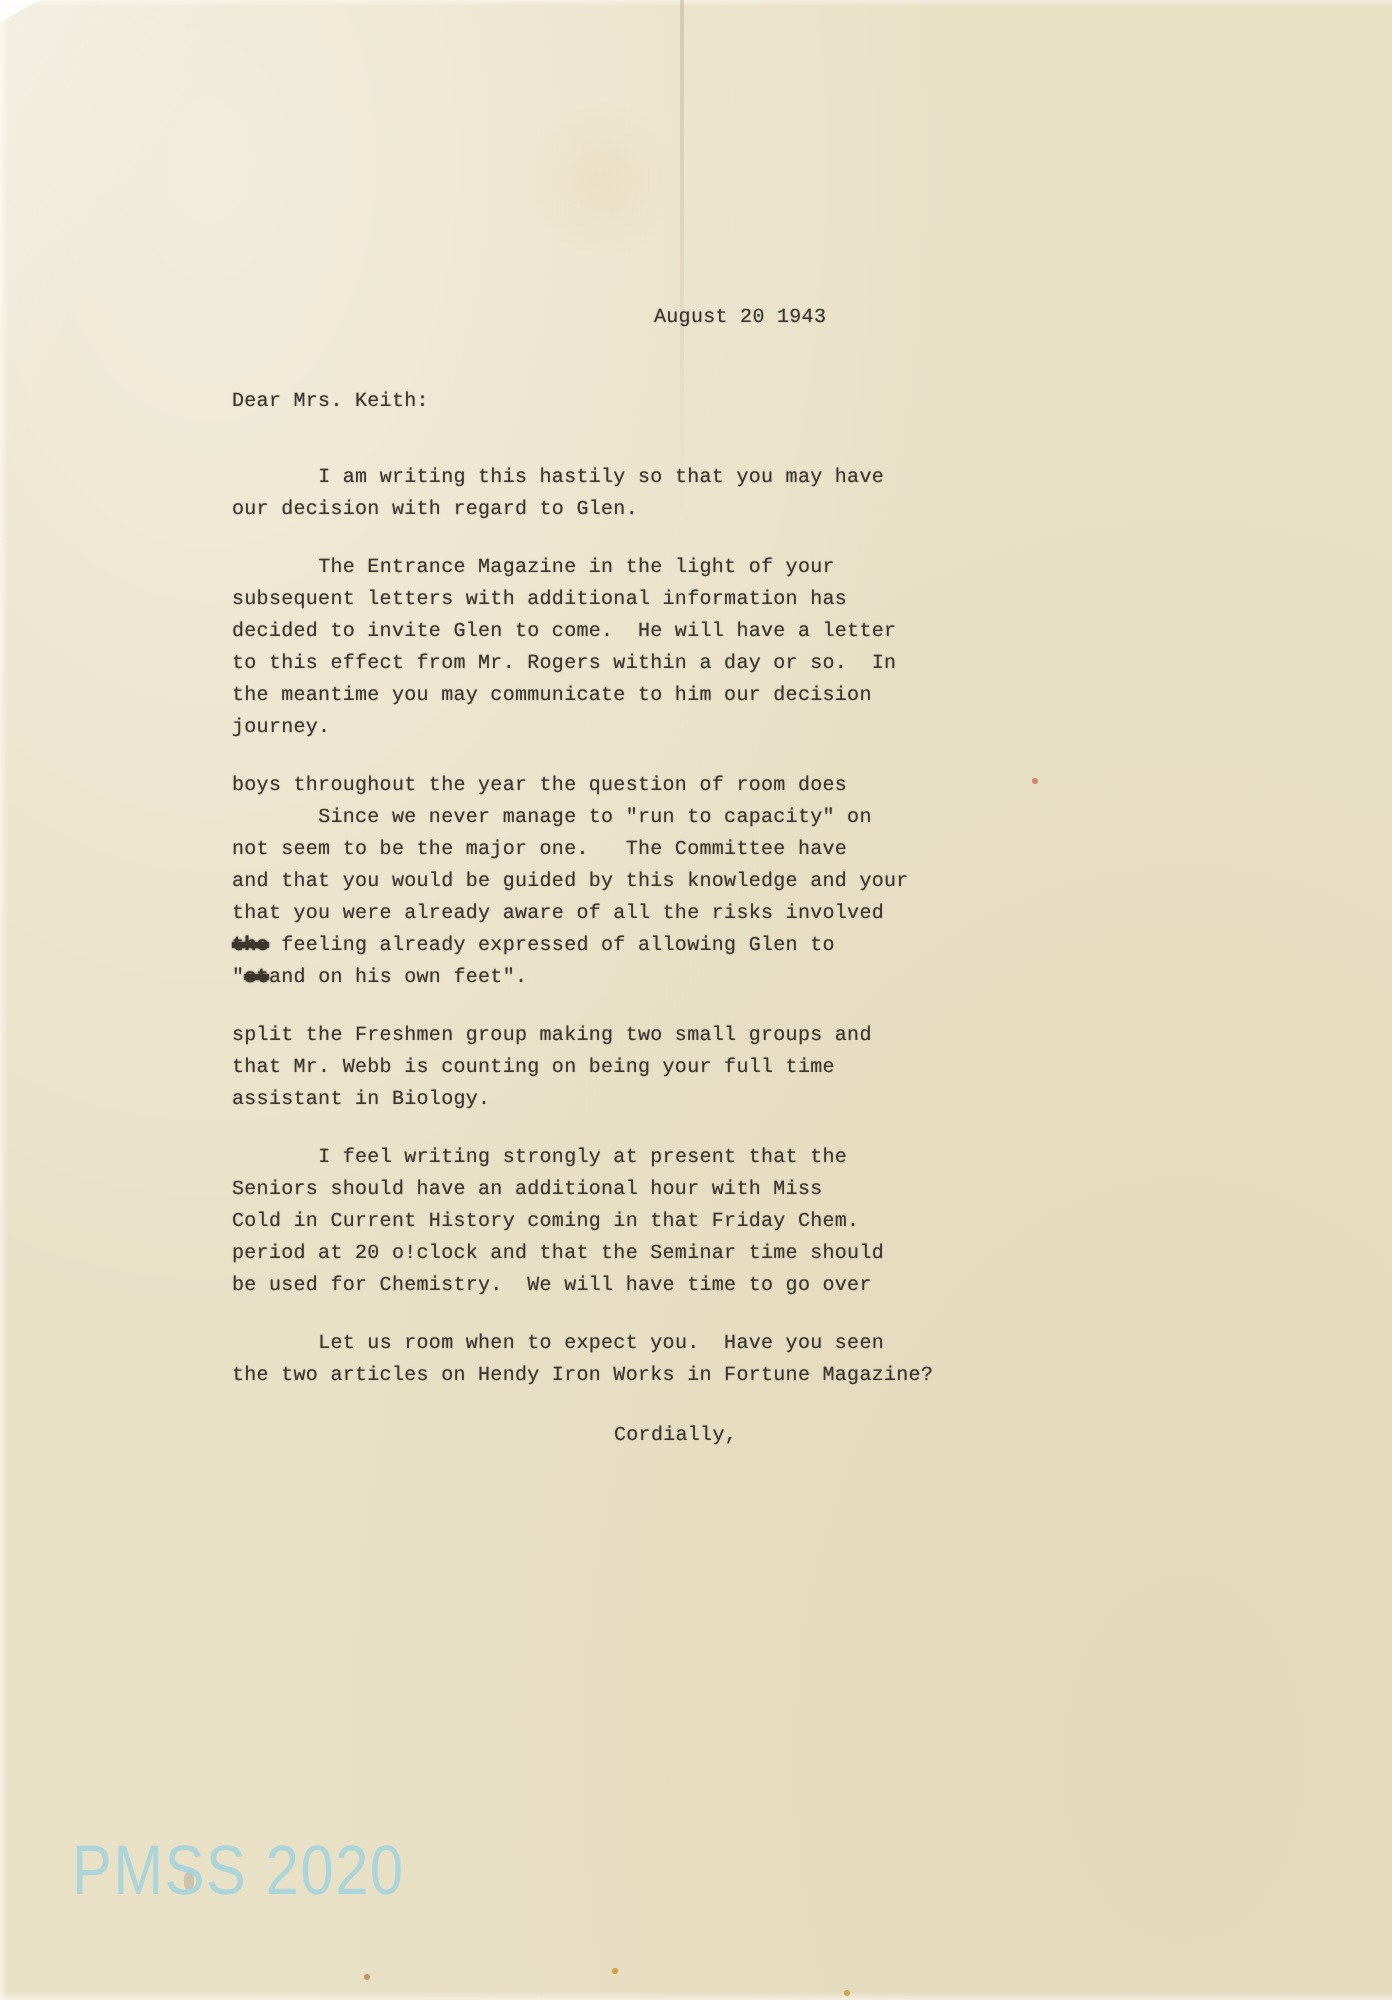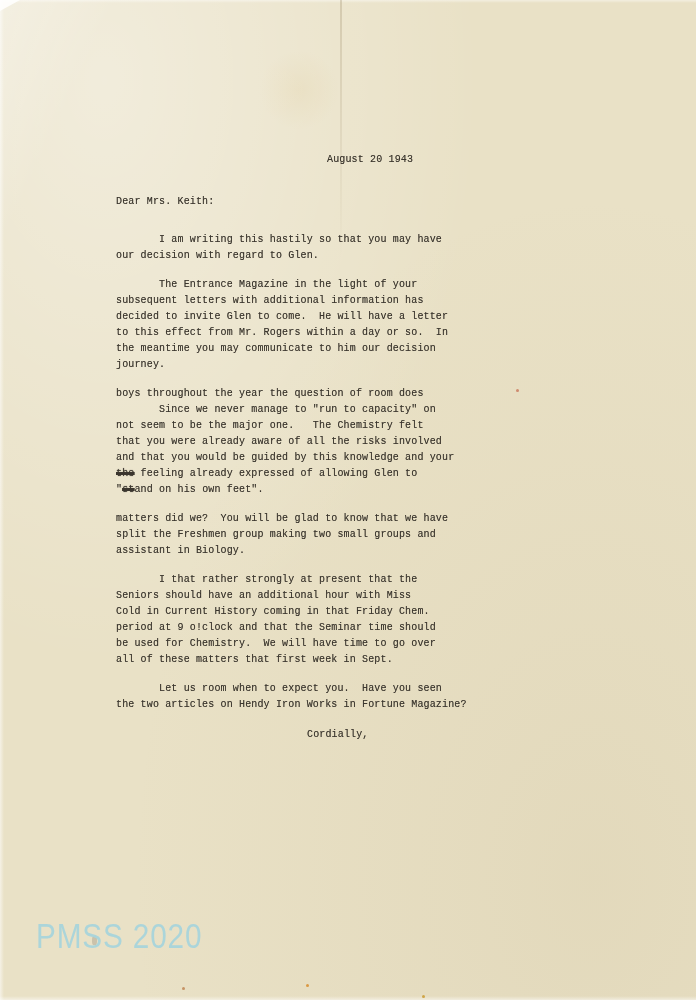--- a/index.html
+++ b/index.html
@@ -65,21 +65,21 @@
   }
   .line { white-space: pre-wrap; }
   .date-line { margin-left: 211px; }
   .salutation { margin-top: 26px; }
   .paras { margin-top: 22px; }
   .para + .para { margin-top: 13px; }
   .closing { margin-top: 14px; margin-left: 191px; }
   .letter s {
     text-decoration: line-through;
     text-decoration-thickness: 2.5px;
-    font-weight: normal;
+    font-weight: bold;
     text-shadow: 0 0 1px rgba(59,54,46,0.9);
   }
 
   
   .watermark {
     position: absolute;
     left: 36px;
     top: 916px;
     font-family: "Liberation Sans", sans-serif;
     font-size: 35px;
@@ -119,38 +119,37 @@
           <div class="line">       The Entrance Magazine in the light of your</div>
           <div class="line">subsequent letters with additional information has</div>
           <div class="line">decided to invite Glen to come.  He will have a letter</div>
           <div class="line">to this effect from Mr. Rogers within a day or so.  In</div>
           <div class="line">the meantime you may communicate to him our decision</div>
           <div class="line">journey.</div>
         </div>
         <div class="para">
           <div class="line">boys throughout the year the question of room does</div>
           <div class="line">       Since we never manage to "run to capacity" on</div>
-          <div class="line">not seem to be the major one.   The Chemistry felt</div>
+          <div class="line">not seem to be the major one.   The Committee have</div>
+          <div class="line">and that you would be guided by this knowledge and your</div>
           <div class="line">that you were already aware of all the risks involved</div>
-          <div class="line">and that you would be guided by this knowledge and your</div>
           <div class="line"><s>the</s> feeling already expressed of allowing Glen to</div>
           <div class="line">"<s>st</s>and on his own feet".</div>
         </div>
         <div class="para">
-          <div class="line">matters did we?  You will be glad to know that we have</div>
           <div class="line">split the Freshmen group making two small groups and</div>
+          <div class="line">that Mr. Webb is counting on being your full time</div>
           <div class="line">assistant in Biology.</div>
         </div>
         <div class="para">
-          <div class="line">       I that rather strongly at present that the</div>
+          <div class="line">       I feel writing strongly at present that the</div>
           <div class="line">Seniors should have an additional hour with Miss</div>
           <div class="line">Cold in Current History coming in that Friday Chem.</div>
-          <div class="line">period at 9 o!clock and that the Seminar time should</div>
+          <div class="line">period at 20 o!clock and that the Seminar time should</div>
           <div class="line">be used for Chemistry.  We will have time to go over</div>
-          <div class="line">all of these matters that first week in Sept.</div>
         </div>
         <div class="para">
           <div class="line">       Let us room when to expect you.  Have you seen</div>
           <div class="line">the two articles on Hendy Iron Works in Fortune Magazine?</div>
         </div>
       </div>
     <div class="line closing">Cordially,</div>
   </div>
 
   <div class="watermark">PMSS 2020</div>

